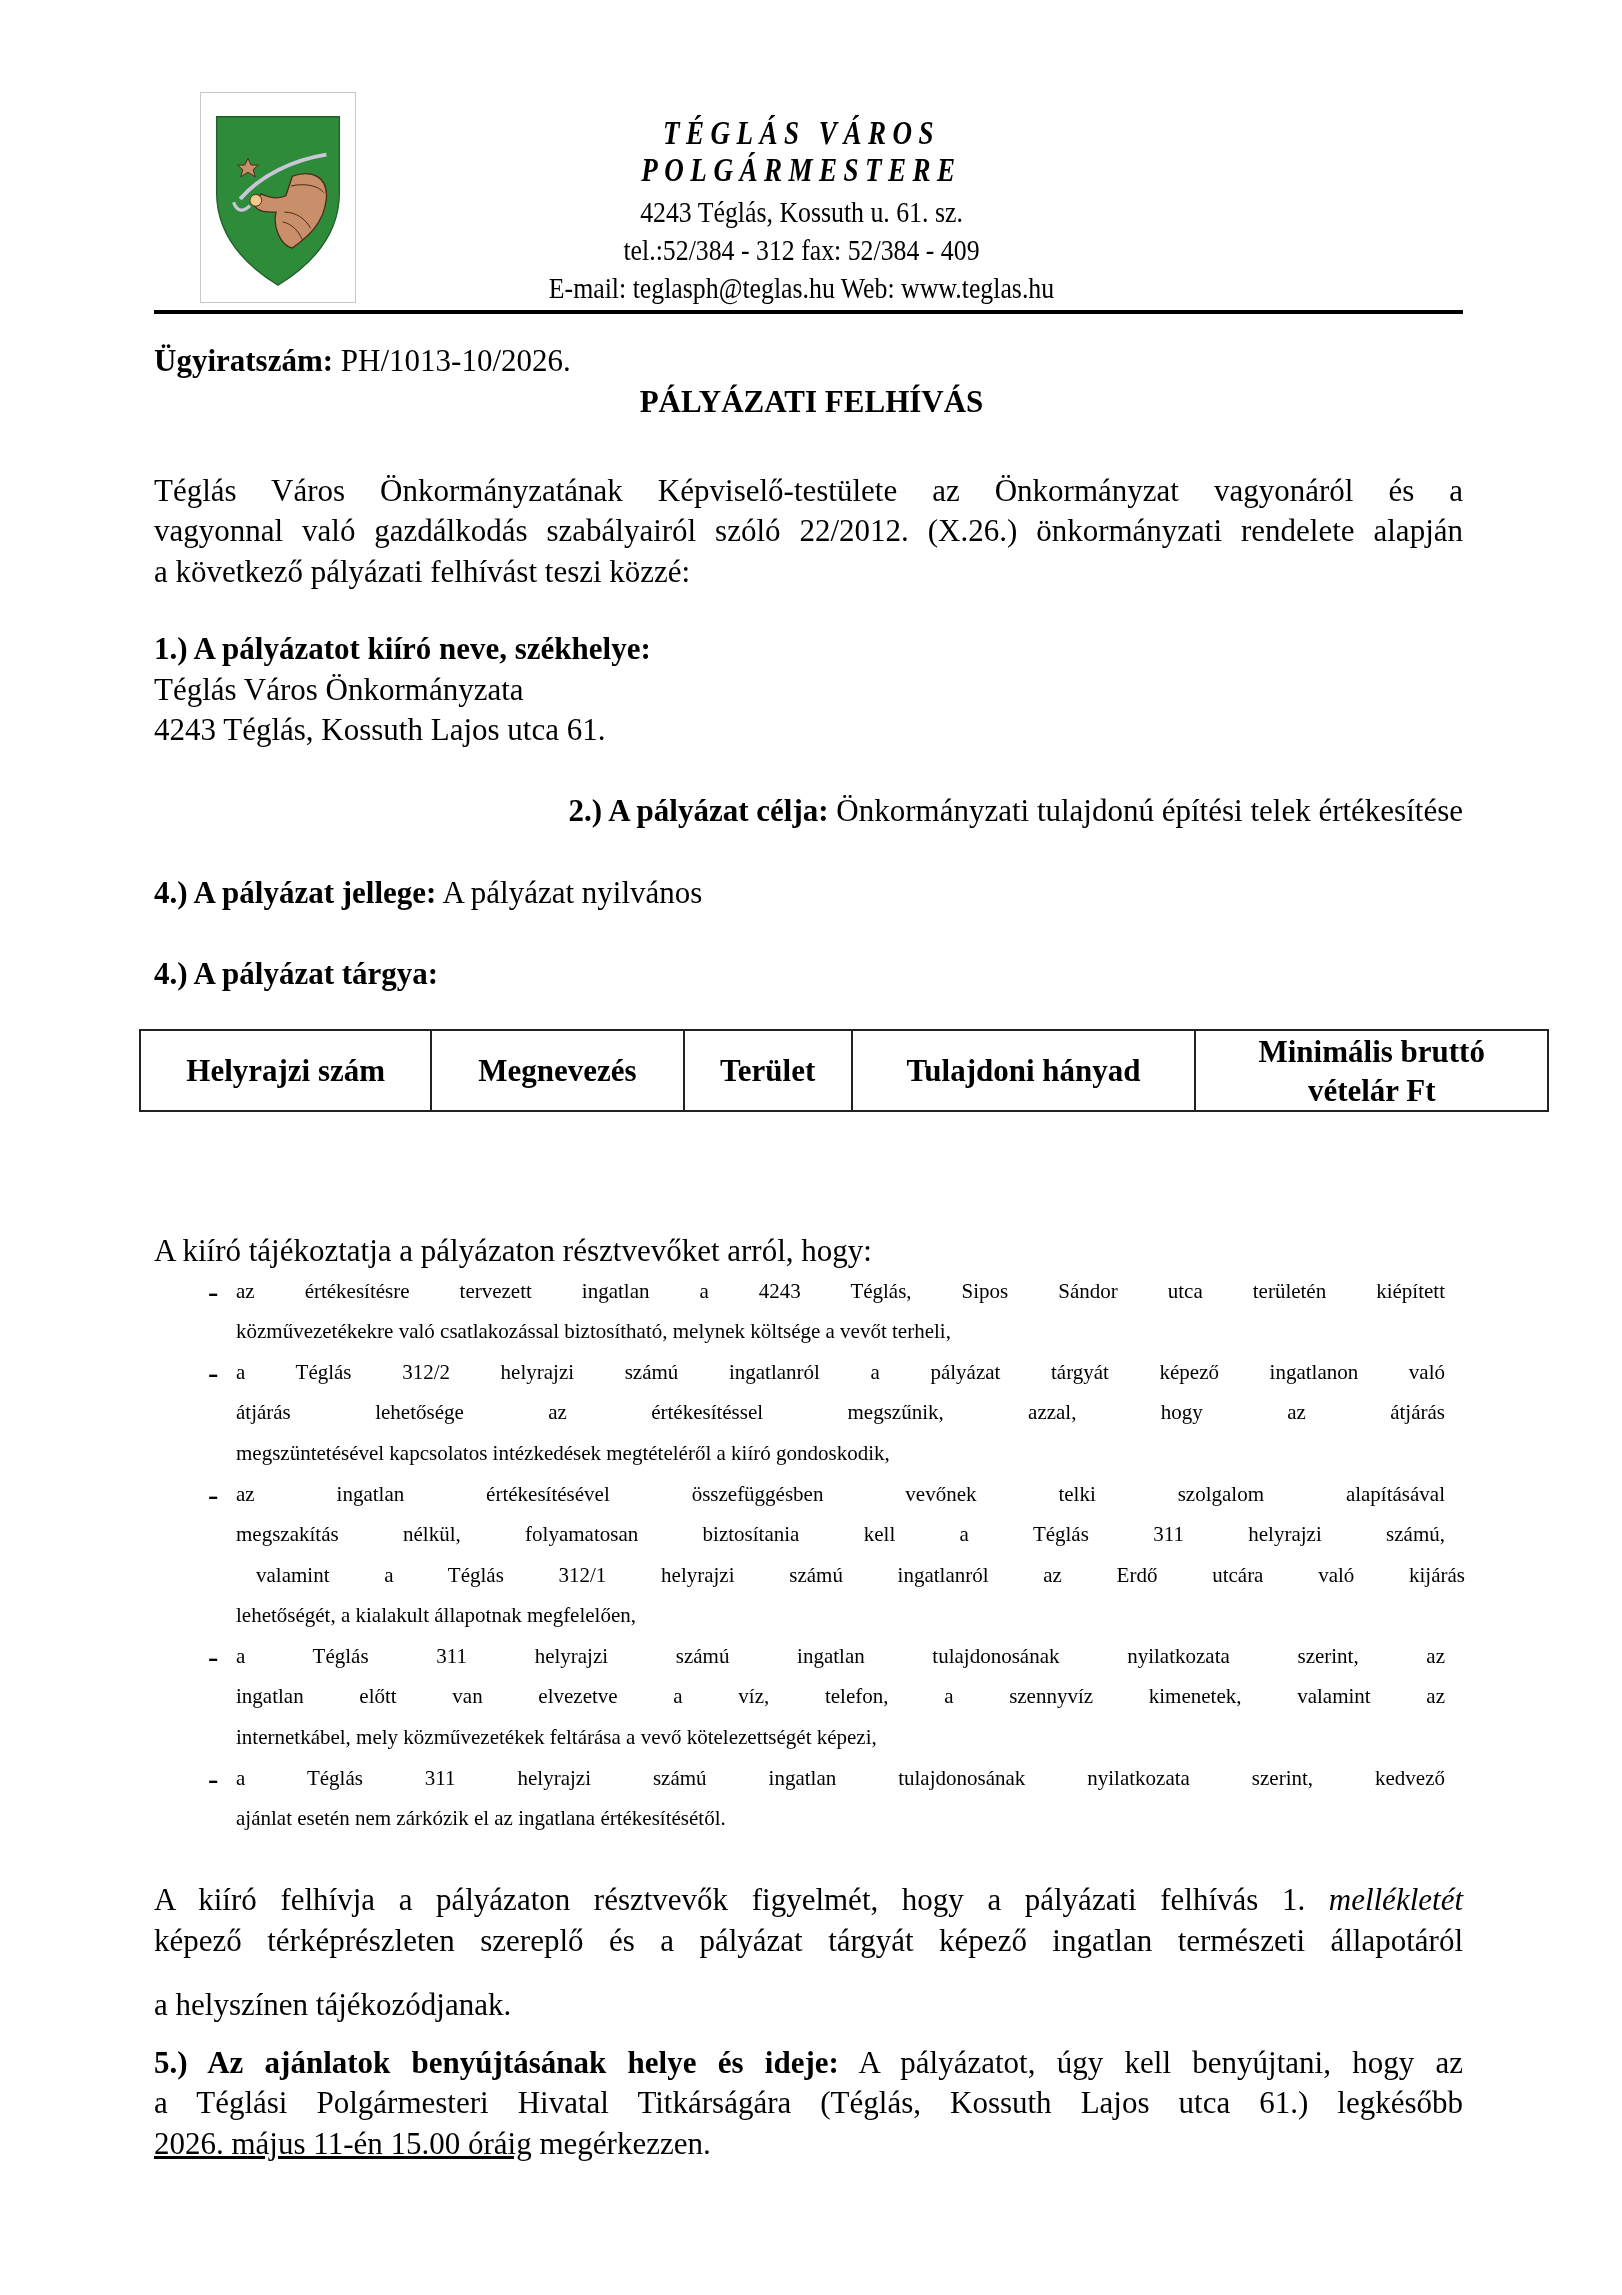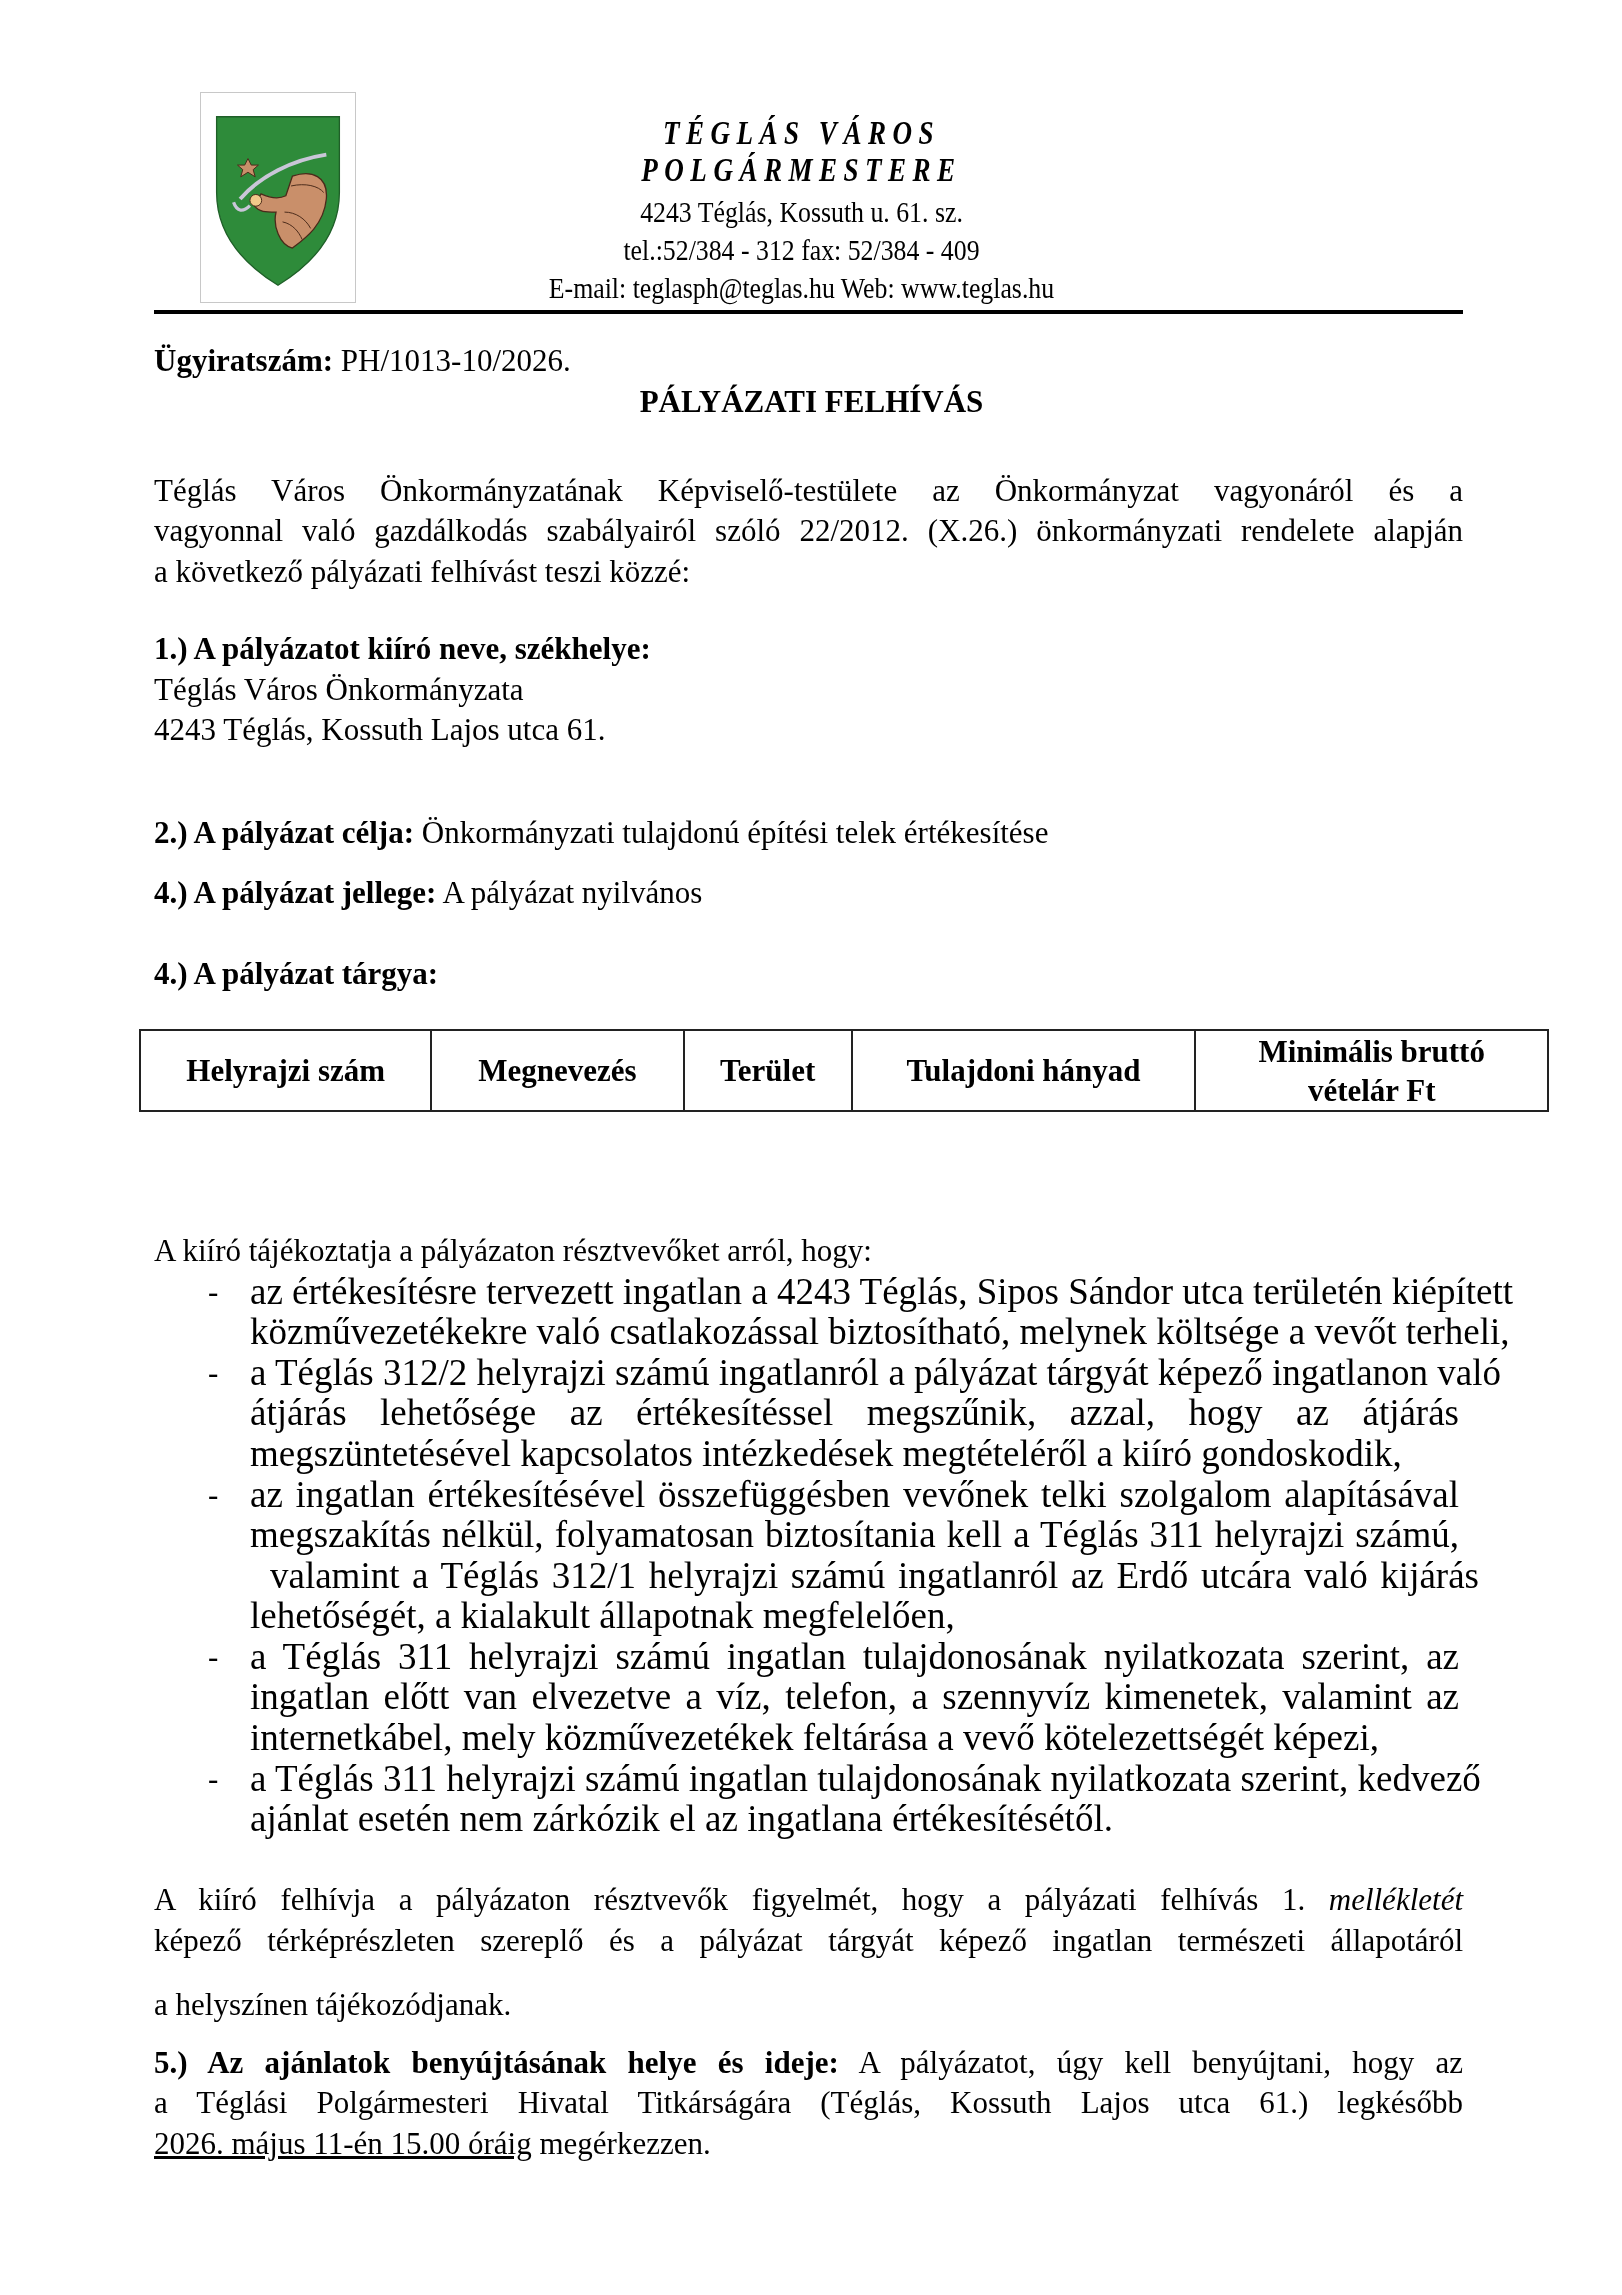--- a/index.html
+++ b/index.html
@@ -23,21 +23,21 @@
 
   
   table.sub { position:absolute; left:139px; top:1029px; width:1410px; border-collapse:collapse; font-size:31px; }
   table.sub td, table.sub th { border:2px solid #222; text-align:center; vertical-align:middle; padding:0 7.9px; line-height:39px; }
   table.sub th { height:79px; font-weight:bold; }
   table.sub td { height:81px; }
   sup { font-size:19.6px; vertical-align:top; position:relative; top:-2.6px; }
 
   
   .bl { position:absolute; left:208px; font-size:31px; line-height:41px; }
-  .bt { position:absolute; left:250px; width:1209px; font-size:37px; line-height:41px; white-space:nowrap; }
+  .bt { position:absolute; left:236px; width:1209px; font-size:21px; line-height:41px; white-space:nowrap; }
   .u { text-decoration:underline; }
   i.it { font-style:italic; }
 </style>
 </head>
 <body>
 
 <div class="abs crest-frame">
   <svg width="128" height="174" viewBox="0 0 196 266">
     <path d="M4 4 H192 V120 C192 185 150 230 98 262 C46 230 4 185 4 120 Z" fill="#2e8b3a" stroke="#1f5f28" stroke-width="2"></path>
     <polygon points="52,68 57,78 68,78 60,85 63,96 52,89 41,96 44,85 36,78 47,78" fill="#c98f6a" stroke="#4a2a1a" stroke-width="1.5"></polygon>
@@ -74,21 +74,21 @@
 </div>
 
 <div class="t j" style="top:470px;">Téglás Város Önkormányzatának Képviselő-testülete az Önkormányzat vagyonáról és a</div>
 <div class="t j" style="top:510px;">vagyonnal való gazdálkodás szabályairól szóló 22/2012. (X.26.) önkormányzati rendelete alapján</div>
 <div class="t" style="top:551px;">a következő pályázati felhívást teszi közzé:</div>
 
 <div class="t b" style="top:628px;">1.) A pályázatot kiíró neve, székhelye:</div>
 <div class="t" style="top:669px;">Téglás Város Önkormányzata</div>
 <div class="t" style="top:709px;">4243 Téglás, Kossuth Lajos utca 61.</div>
 
-<div class="t" style="top:812px;">
+<div class="t" style="top:790px;text-align:right;">
   <b>2.) A pályázat célja:</b><span> Önkormányzati tulajdonú építési telek értékesítése</span>
 </div>
 
 <div class="t" style="top:872px;">
   <b>4.) A pályázat jellege:</b><span> A pályázat nyilvános</span>
 </div>
 
 <div class="t b" style="top:953px;">4.) A pályázat tárgya:</div>
 
 <table class="sub">

